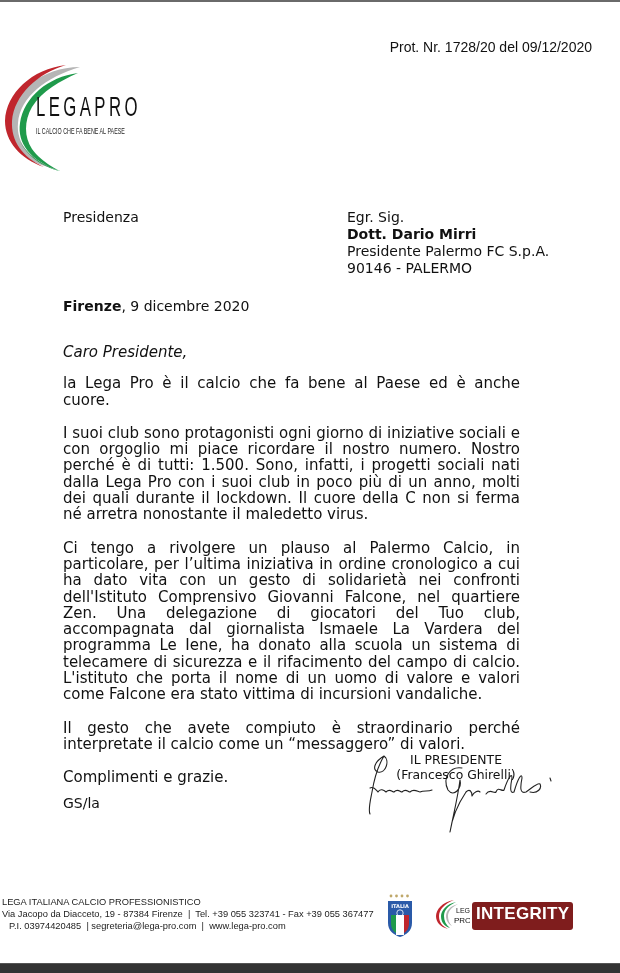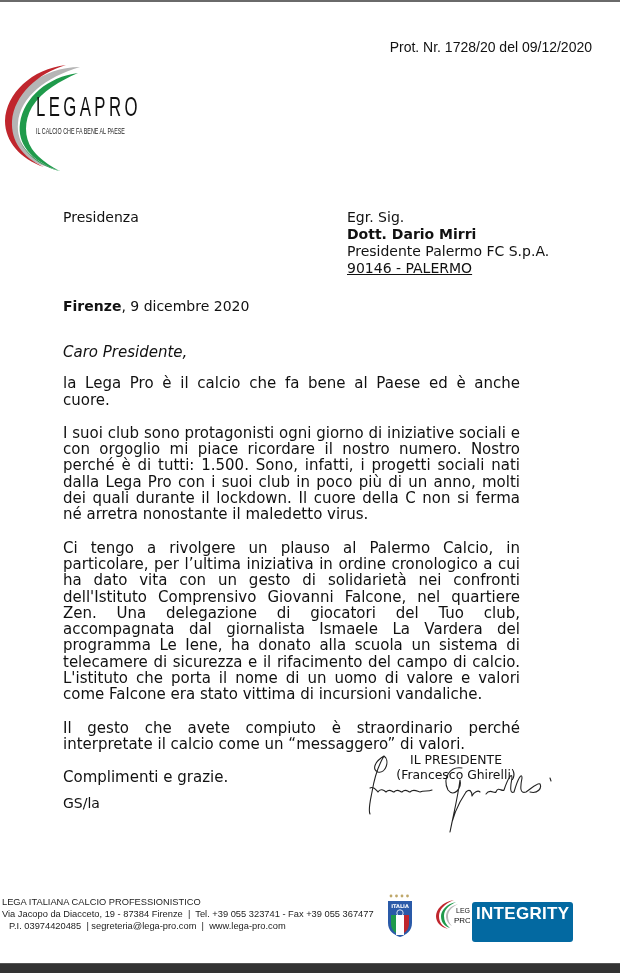--- a/index.html
+++ b/index.html
@@ -7,36 +7,36 @@
     body { position: relative; font-family: "DejaVu Sans", sans-serif; color: #111; }
     .topline { position: absolute; left: 0; top: 0; width: 620px; height: 2px; background: #6a6a6a; }
     .prot { position: absolute; top: 39px; right: 28px; font-family: "Liberation Sans", sans-serif; font-size: 14px; color: #111; }
     .logo { position: absolute; left: 2px; top: 63px; width: 140px; height: 110px; }
     .logo-word { position: absolute; left: 34px; top: 31px; font-family: "Liberation Sans", sans-serif; font-size: 27px; font-weight: 300; letter-spacing: 5.5px; color: #111; transform: scaleX(0.62); transform-origin: left top; line-height: 1; }
     .logo-tag { position: absolute; left: 34px; top: 64px; font-family: "Liberation Sans", sans-serif; font-size: 8.4px; color: #222; transform: scaleX(0.64); transform-origin: left top; white-space: nowrap; line-height: 1; }
     .txt { position: absolute; font-size: 14px; line-height: 17px; color: #111; }
     .sender { left: 63px; top: 209px; }
     .recipient { left: 347px; top: 209px; }
     .recipient .bold { font-weight: bold; }
-    .recipient .ul { text-decoration: underline; }
+    .recipient .ul { }
     .date { left: 63px; top: 298px; }
     .date b { font-weight: bold; }
     .body { position: absolute; left: 63px; top: 344px; width: 457px; font-size: 15px; line-height: 16.3px; }
     .body p { margin: 0 0 17px 0; text-align: justify; }
     .body p.greet { font-style: italic; margin-bottom: 15px; }
     .body p.last { text-align-last: left; }
     .signblock { position: absolute; left: 396px; top: 752px; font-size: 12.4px; line-height: 15px; text-align: center; width: 120px; }
     .signature { position: absolute; left: 362px; top: 748px; width: 200px; height: 86px; }
     .initials { left: 63px; top: 795px; }
     .footer-org { position: absolute; left: 2px; top: 896px; font-family: "Liberation Sans", sans-serif; font-size: 9.3px; line-height: 12.2px; color: #222; }
     .footer-org .org { font-size: 9.3px; }
     .figc { position: absolute; left: 386px; top: 893px; width: 28px; height: 45px; }
     .integrity { position: absolute; left: 434px; top: 898px; height: 32px; width: 130px; }
     .integrity-lega { position: absolute; left: 0; top: 0; width: 36px; height: 32px; }
-    .integrity-label { position: absolute; left: 38px; top: 4px; height: 40px; padding: 0 4px; background: #0369a1; color: #fff; font-family: "Liberation Sans", sans-serif; font-weight: bold; font-size: 17px; line-height: 24px; border-radius: 3px; letter-spacing: 0.3px; }
+    .integrity-label { position: absolute; left: 38px; top: 4px; height: 28px; padding: 0 4px; background: #7f1d1d; color: #fff; font-family: "Liberation Sans", sans-serif; font-weight: bold; font-size: 17px; line-height: 24px; border-radius: 3px; letter-spacing: 0.3px; }
     .bottombar { position: absolute; left: 0; top: 963px; width: 620px; height: 10px; background: #333; border-top: 1px solid #555; }
   </style>
 </head>
 <body>
 
 <div class="topline"></div>
 
 <div class="prot">Prot. Nr. 1728/20 del 09/12/2020</div>
 
 <div class="logo">

